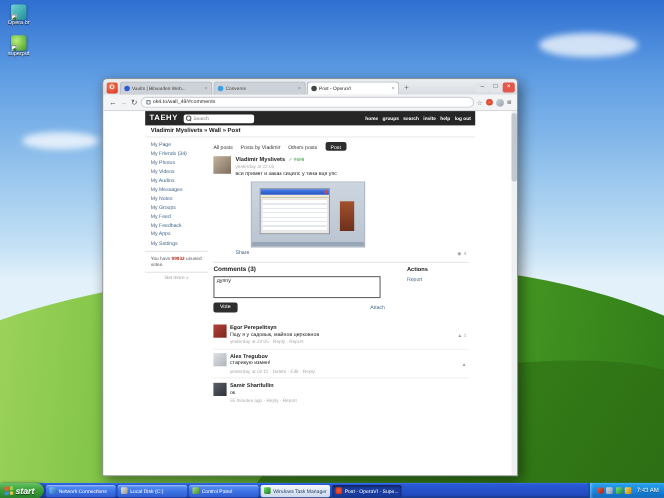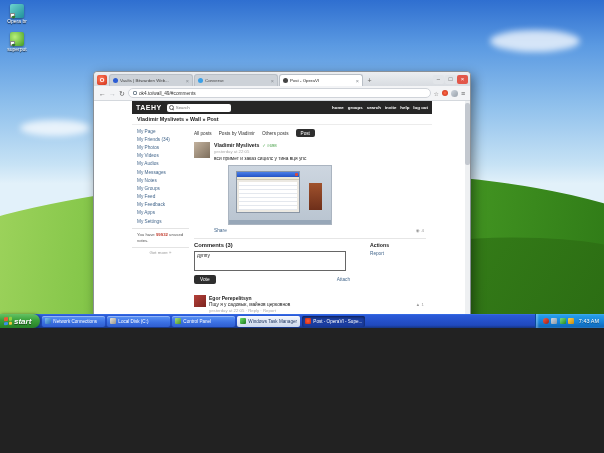--- a/index.html
+++ b/index.html
@@ -1,17 +1,17 @@
 <!DOCTYPE html>
 <html><head>
 <meta charset="utf-8">
 <style>
   html,body{margin:0;padding:0;background:#222;}
   *{box-sizing:border-box;}
-  .screen{position:relative;width:604px;height:328px;overflow:hidden;
+  .screen{position:relative;width:604px;height:453px;overflow:hidden;
     font-family:"Liberation Sans",sans-serif;
     background:linear-gradient(180deg,#2f6fd0 0%,#5b9ae2 14%,#8fc0ec 32%,#c6e2f5 50%,#e2f1fa 56%);}
   .cloud{position:absolute;border-radius:50%;filter:blur(3px);background:rgba(255,255,255,.75);}
   .hill{position:absolute;left:-18%;top:53%;width:140%;height:75%;
     background:linear-gradient(100deg,#b8e070 0%,#7cc243 28%,#4ea428 55%,#317d18 82%,#24660f 100%);
     border-radius:48% 52% 0 0/34% 62% 0 0;transform:rotate(-3deg);}
   .hill2{position:absolute;right:-25%;top:72%;width:90%;height:60%;
     background:linear-gradient(120deg,#3f8f1e,#225c0e);border-radius:60% 40% 0 0/70% 50% 0 0;transform:rotate(2deg);}
 
   

